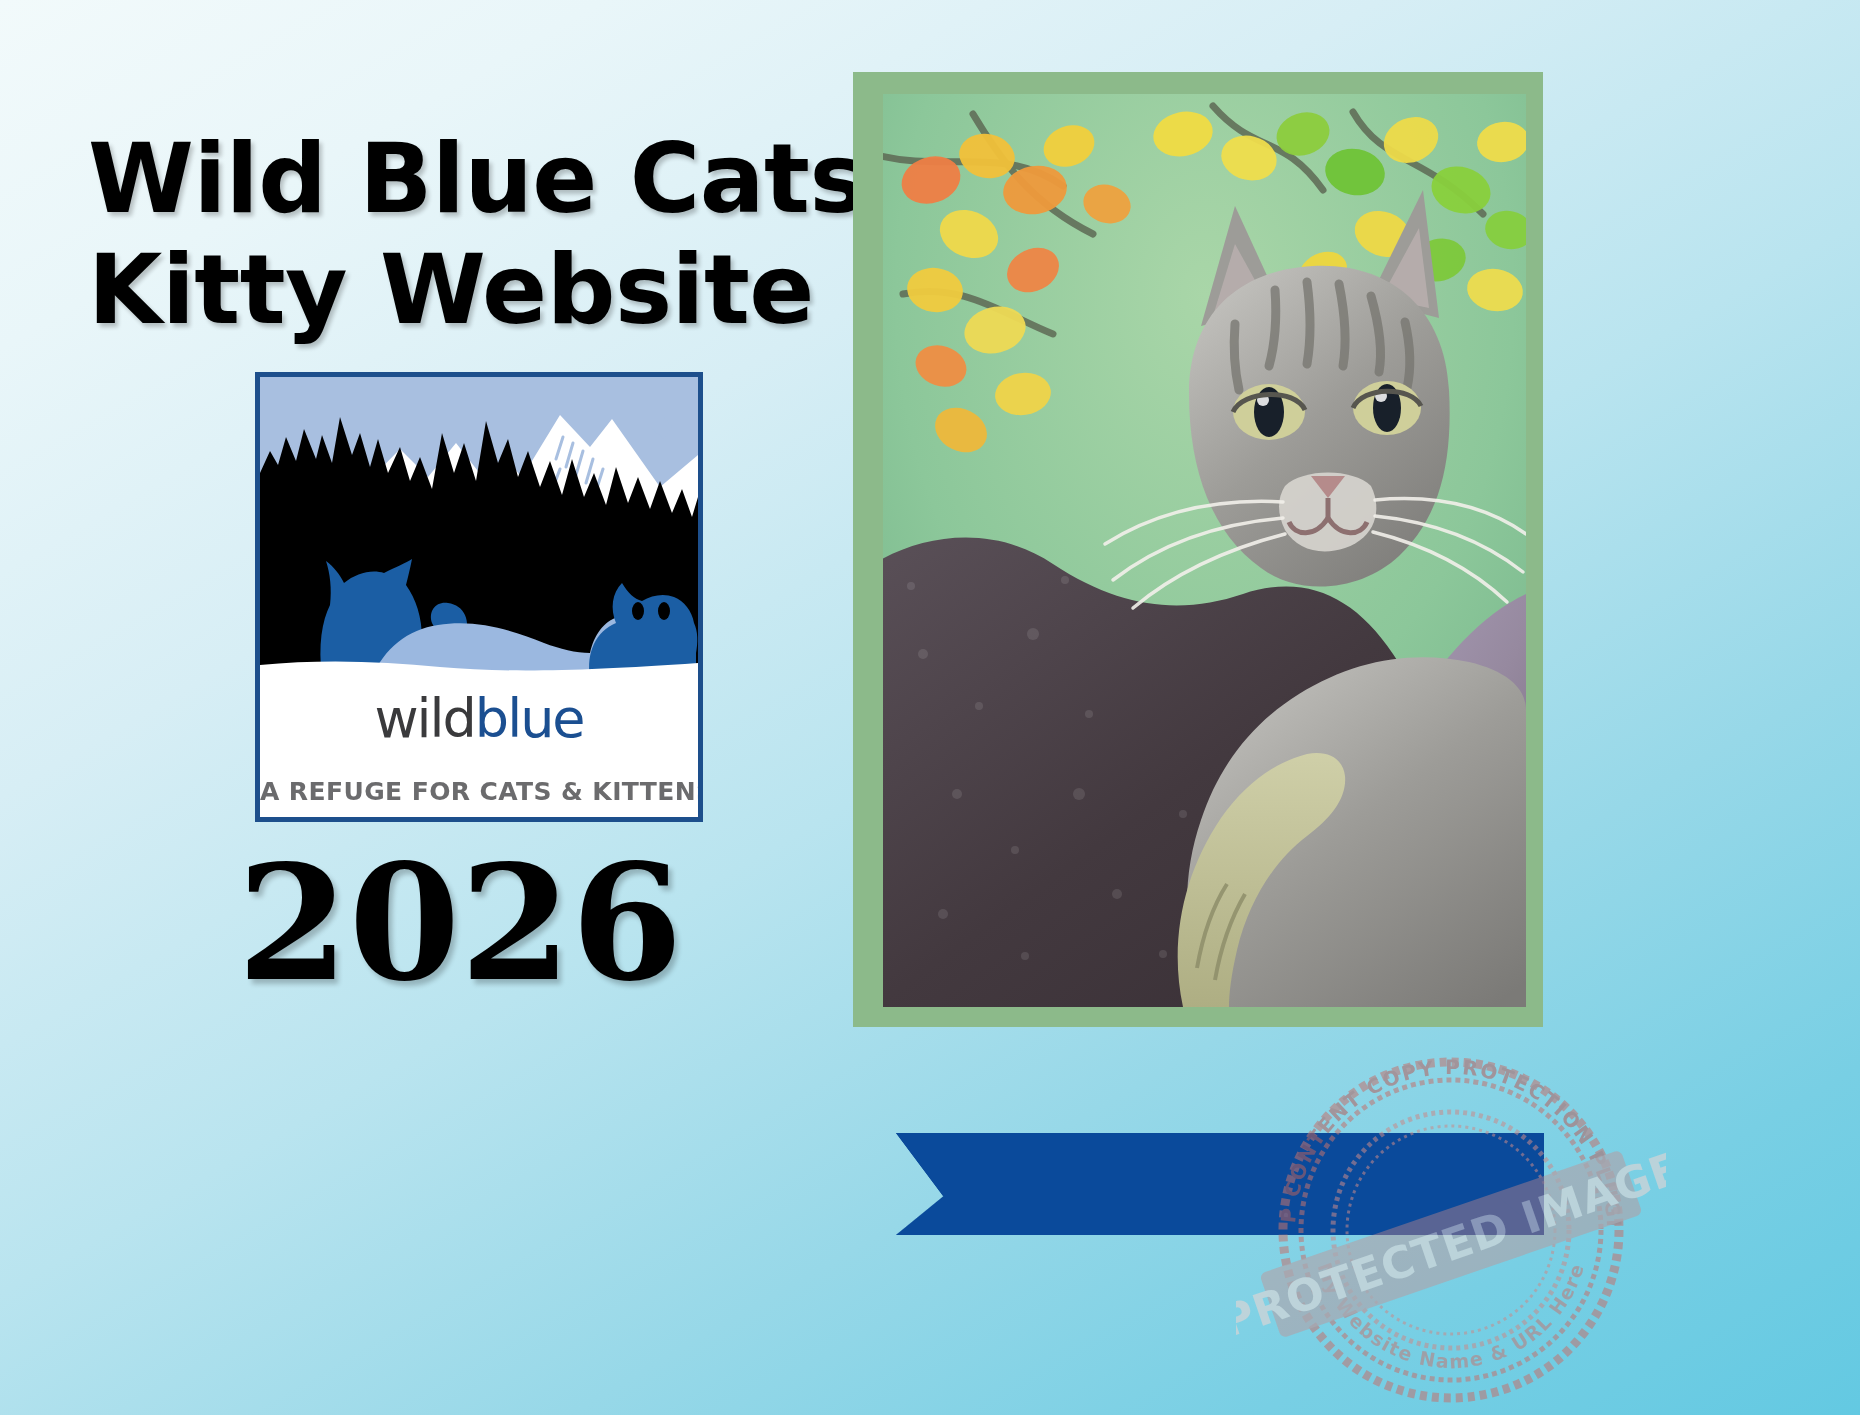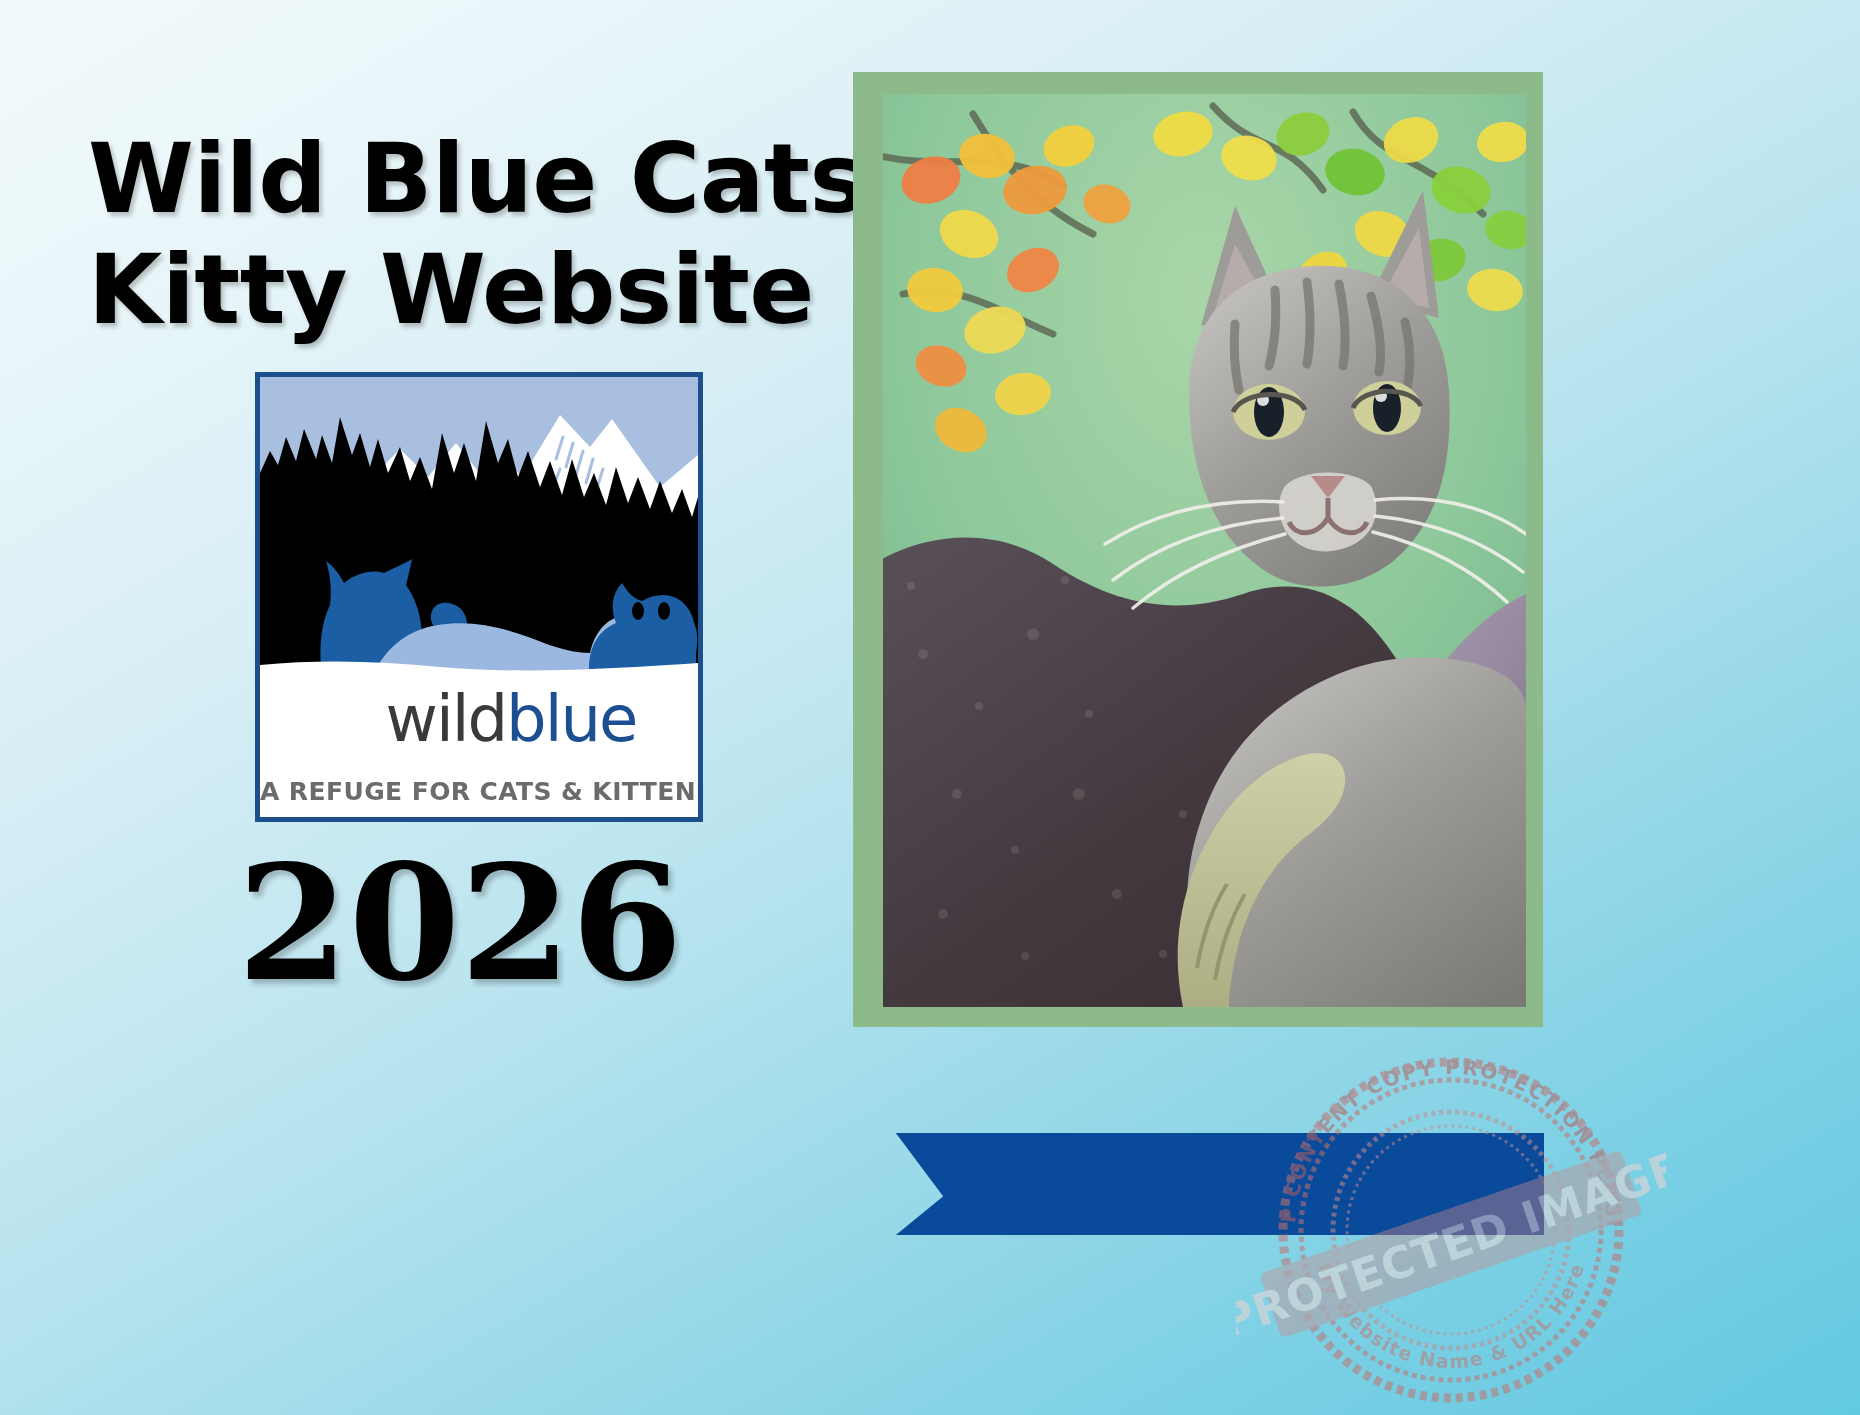--- a/index.html
+++ b/index.html
@@ -81,25 +81,24 @@
   }
   #logo-scene svg { display: block; width: 100%; height: 100%; }
 
   #logo-wordmark {
     position: absolute;
     left: 0;
     top: 296px;
     width: 100%;
     text-align: center;
     font-family: "DejaVu Sans", sans-serif;
-    font-size: 64px;
+    font-size: 54px;
     line-height: 92px;
     letter-spacing: -2px;
     white-space: nowrap;
-    margin-left: 32px;
   }
   #logo-wordmark .wm-dark { color: #3a3a3c; font-weight: 500; }
   #logo-wordmark .wm-blue { color: #1b4f91; font-weight: 500; }
 
   #logo-tagline {
     position: absolute;
     left: 0;
     top: 400px;
     width: 100%;
     text-align: center;

